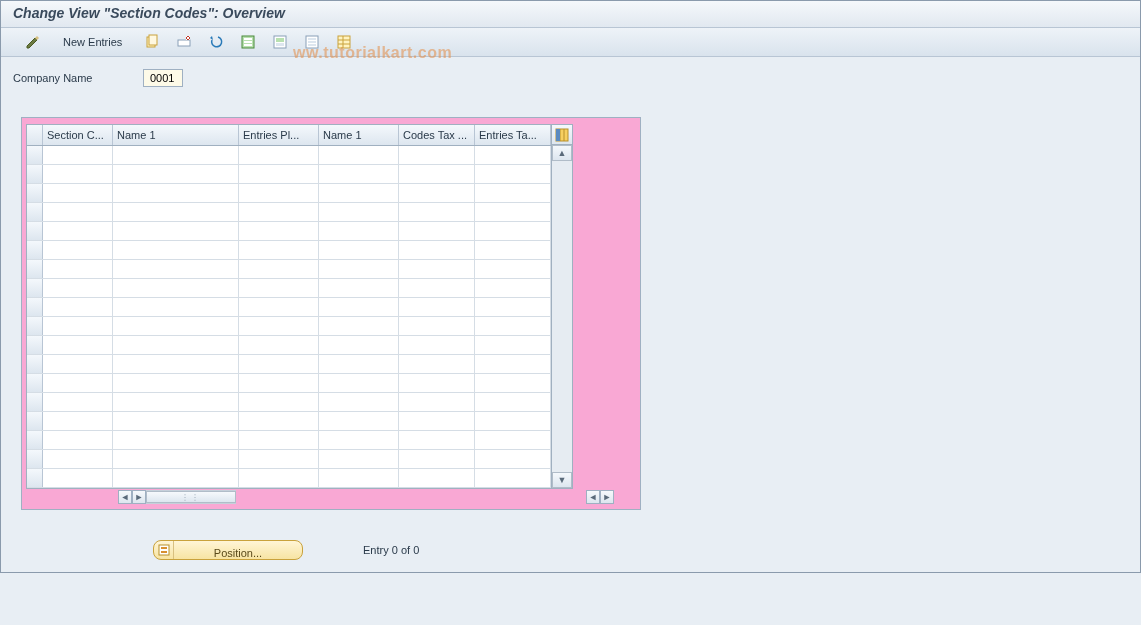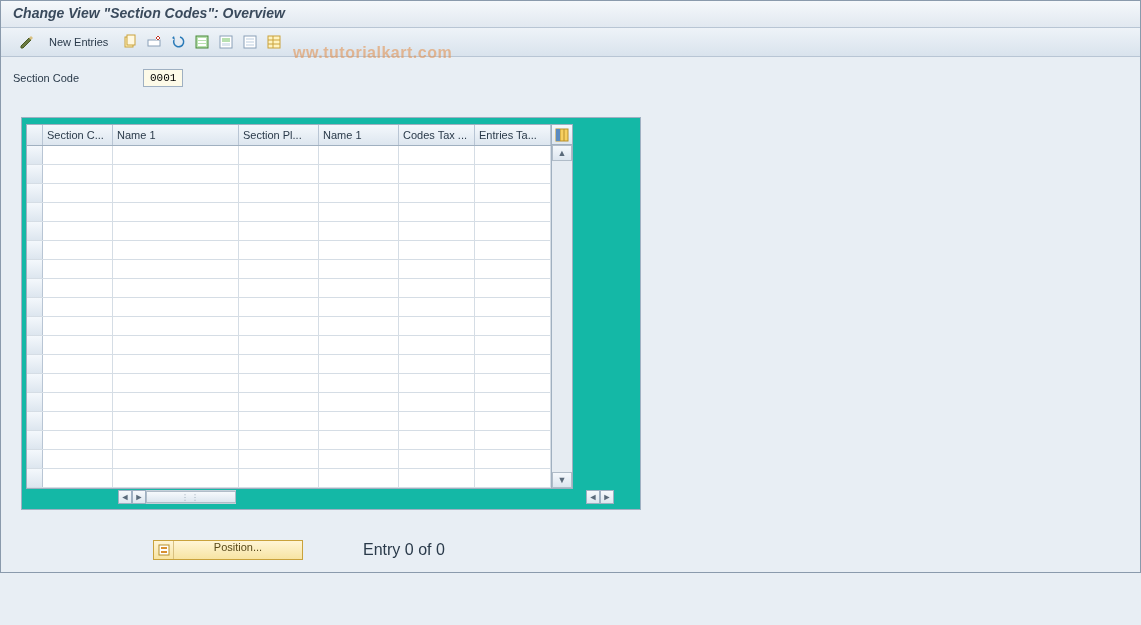--- a/index.html
+++ b/index.html
@@ -17,24 +17,24 @@
       border-bottom: 1px solid #b8c5d4;
       padding: 4px 12px 6px 12px;
       font-weight: bold;
       font-style: italic;
       font-size: 14px;
       color: #3a4a5c;
     }
     .toolbar {
       background: linear-gradient(to bottom, #eef3f8, #d9e3ed);
       border-bottom: 1px solid #b8c5d4;
-      padding: 4px 16px;
+      padding: 4px 22px;
       display: flex;
       align-items: center;
-      gap: 4px;
+      gap: 12px;
       position: relative;
     }
     .toolbar .btn {
       display: inline-flex;
       align-items: center;
       justify-content: center;
       width: 20px;
       height: 20px;
       cursor: pointer;
     }
@@ -69,25 +69,25 @@
       font-size: 11px;
       color: #2a3a4a;
       width: 100px;
     }
     .field-row .value-box {
       border: 1px solid #9fb0c2;
       background: #fdfae8;
       padding: 2px 6px;
       min-width: 40px;
       font-size: 11px;
-      font-family: Liberation Mono, monospace;
+      font-family: Liberation Sans, sans-serif;
     }
     .table-wrapper {
       border: 1px solid #9fb0c2;
-      background: #14b8a6;
+      background: #f9a8d4;
       width: 620px;
       margin-left: 8px;
       position: relative;
       padding: 6px 4px 4px 4px;
     }
     .inner-table {
       display: flex;
     }
     .grid {
       border: 1px solid #a0b0c0;
@@ -192,42 +192,42 @@
     }
     .bottom-bar {
       margin-top: 30px;
       display: flex;
       align-items: center;
       gap: 60px;
       margin-left: 140px;
     }
     .position-btn {
       display: flex;
-      align-items: flex-start;
+      align-items: flex-end;
       border: 1px solid #c9a23c;
       background: linear-gradient(to bottom, #fff5d6, #f7e4a3);
-      border-radius: 0;
+      border-radius: 8px;
       height: 20px;
       width: 150px;
       cursor: pointer;
     }
     .position-btn .icon-part {
       width: 20px;
       height: 100%;
       display:flex;align-items:center;justify-content:center;
       border-right: 1px solid #d8c080;
     }
     .position-btn .label-part {
       flex:1;
       text-align:center;
       font-size:11px;
       color:#5a4a1a;
     }
     .entry-text {
-      font-size: 16px;
+      font-size: 11px;
       color: #2a3a4a;
     }
     
     .w0{width:70px}.w1{width:126px}.w2{width:80px}.w3{width:80px}.w4{width:76px}.w5{width:76px}
     svg { display:block }
     
     .outer {
       border: 1px solid #8a9aac;
     }
   </style>
@@ -294,32 +294,32 @@
           <line x1="2" y1="6" x2="14" y2="6" stroke="#c9a23c"></line>
           <line x1="2" y1="10" x2="14" y2="10" stroke="#c9a23c"></line>
           <line x1="7" y1="2" x2="7" y2="14" stroke="#c9a23c"></line>
         </svg>
   </span>
   <span class="watermark">ww.tutorialkart.com</span>
 </div>
 
 <div class="content">
   <div class="field-row">
-    <label>Section Code</label>
+    <label>Company Name</label>
     <span class="value-box">0001</span>
   </div>
 
   <div class="table-wrapper">
     <div class="inner-table">
       <div class="grid" id="grid">
         <div class="header-row">
           <div class="rowsel-h"></div>
           <div class="col-h w0">Section C...</div>
           <div class="col-h w1">Name 1</div>
-          <div class="col-h w2">Section Pl...</div>
+          <div class="col-h w2">Entries Pl...</div>
           <div class="col-h w3">Name 1</div>
           <div class="col-h w4">Codes Tax ...</div>
           <div class="col-h w5">Entries Ta...</div>
         </div>
 
       <div class="data-row">
               <div class="rowsel"></div>
               <div class="cell w0"></div>
               <div class="cell w1"></div>
               <div class="cell w2"></div>

